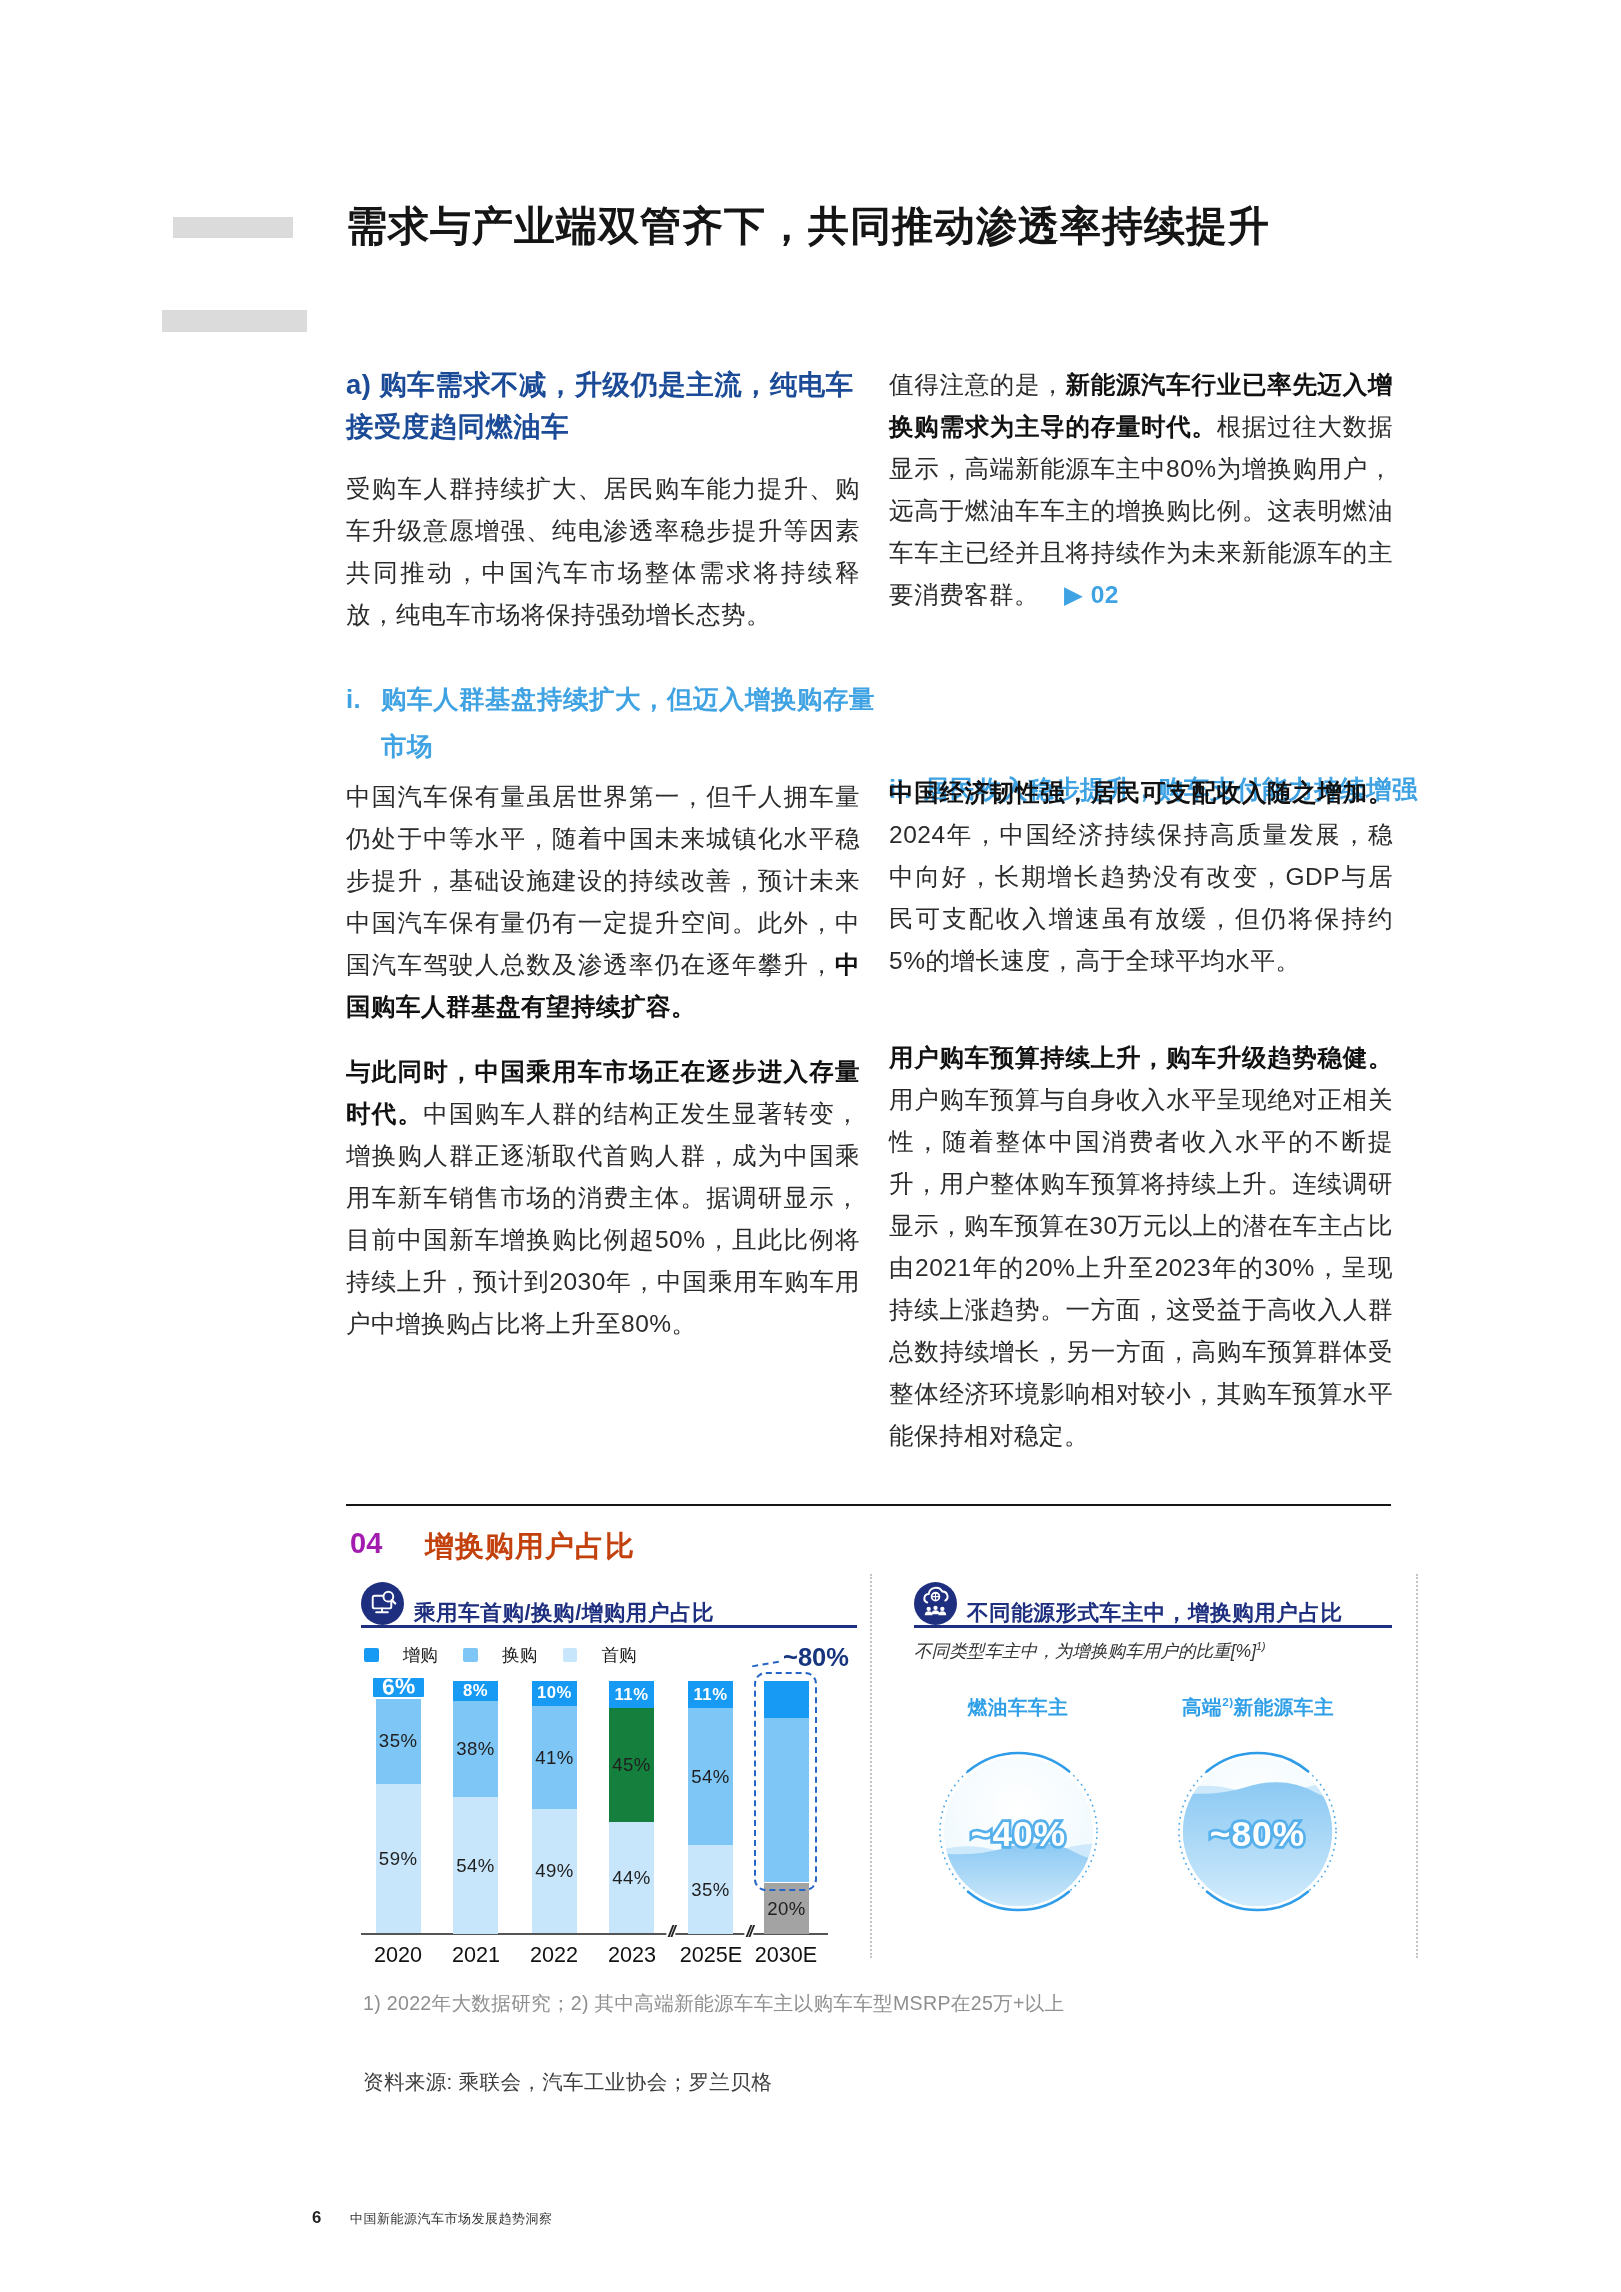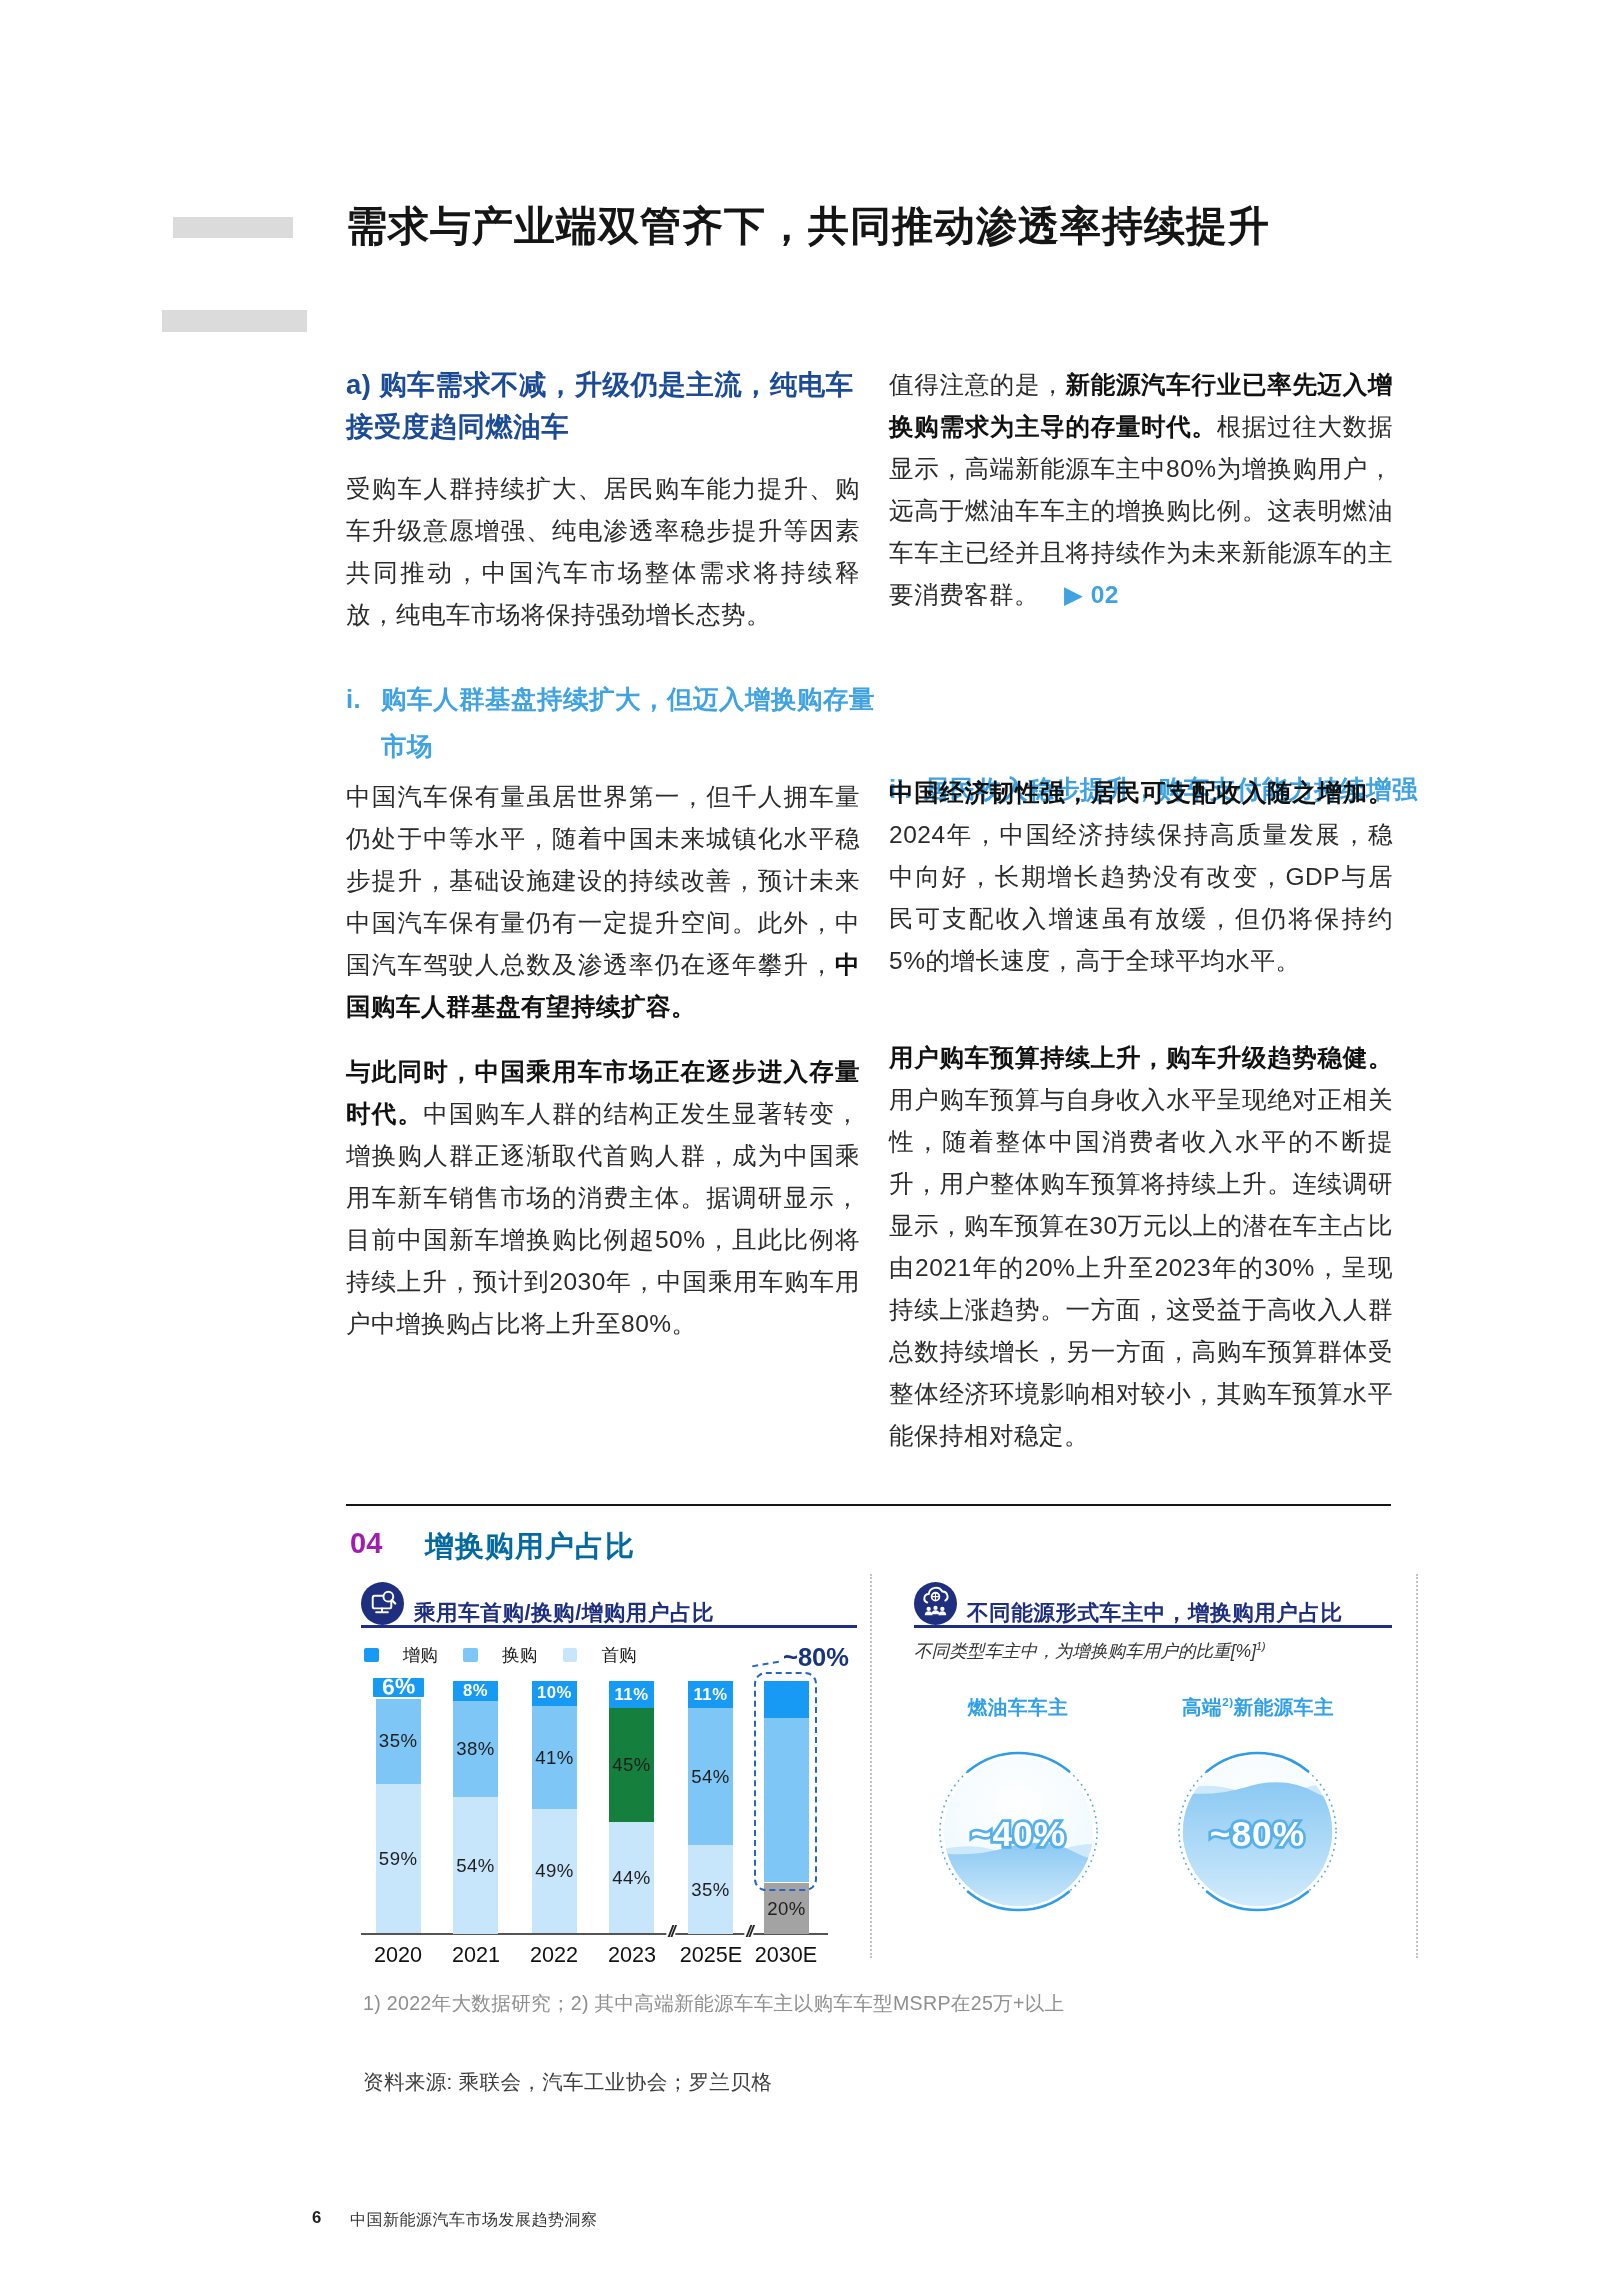--- a/index.html
+++ b/index.html
@@ -10,21 +10,21 @@
   .page-title{font-size:41px;font-weight:bold;color:#151515;letter-spacing:1px;}
   .h-a{font-size:27.4px;font-weight:bold;color:#1b4a97;line-height:42px;letter-spacing:0.5px;}
   .h-blue{font-size:25.5px;font-weight:bold;color:#3fa2e2;line-height:47px;letter-spacing:0.5px;}
   .hang{position:relative;padding-left:35px;}
   .hang .hnum{position:absolute;left:0;top:0;}
   .body-p{font-size:24.5px;line-height:42px;text-align:justify;letter-spacing:0.5px;color:#2b2b2b;}
   .seg-b{font-weight:bold;color:#111;}
   .seg-link{color:#3fa2e2;font-weight:bold;}
   .rule{background:#161616;}
   .ex-num{font-size:29px;font-weight:bold;color:#a21caf;}
-  .ex-title{font-size:29px;font-weight:bold;color:#0369a1;letter-spacing:1px;}
+  .ex-title{font-size:29px;font-weight:bold;color:#c2410c;letter-spacing:1px;}
   .panel-title{font-size:21.6px;font-weight:bold;color:#1e2f7f;letter-spacing:0.5px;}
   .panel-underline{background:#1e2f7f;height:2.9px;}
   .panel-sub{font-size:17.6px;font-style:italic;color:#333;}
   .icon-circle{width:43px;height:43px;border-radius:50%;background:#1e2f7f;display:flex;align-items:center;justify-content:center;}
   .legend{display:flex;gap:25.5px;align-items:center;}
   .legend-item{display:flex;gap:24px;align-items:center;font-size:17.6px;color:#1a1a1a;}
   .legend-swatch{width:14.7px;height:14.7px;border-radius:2px;display:inline-block;}
   .plot{position:absolute;}
   .seg{position:absolute;display:flex;align-items:center;justify-content:center;}
   .seg .seg-label{font-size:18.6px;color:#1f1f1f;letter-spacing:0.5px;}
@@ -36,21 +36,21 @@
   .axis-break{position:absolute;top:266px;background:#fff;color:#222;font-size:16.7px;letter-spacing:-2px;
               padding:0 2px;transform:translateX(-50%);font-style:italic;font-weight:bold;z-index:3;}
   .callout{position:absolute;border:2.9px dashed #2565c6;border-radius:11.8px;z-index:3;}
   .callout-label{position:absolute;font-size:25.5px;font-weight:bold;color:#17357f;z-index:4;white-space:nowrap;}
   .callout-line{position:absolute;width:27.4px;border-top:2.9px dashed #2565c6;transform:rotate(-10deg);z-index:4;}
   .vsep{position:absolute;width:0;border-left:2px dotted #c4c4c4;}
   .gauge-label{font-size:19.6px;font-weight:bold;color:#2f9fe8;text-align:center;letter-spacing:0.5px;}
   .footnote{font-size:19.6px;color:#8f8f8f;letter-spacing:0.3px;}
   .source{font-size:20.6px;color:#3d3d3d;letter-spacing:0.3px;}
   .footer-num{font-size:16.7px;color:#222;font-weight:bold;}
-  .footer-text{font-size:16px;color:#333;letter-spacing:0.5px;}
+  .footer-text{font-size:13px;color:#333;letter-spacing:0.5px;}
   sup{font-size:60%;}
 </style>
 </head>
 <body>
 
 <div class="sheet">
 
   <div class="abs grayrect" style="left:173px;top:217px;width:120px;height:20.6px;"></div>
   <div class="abs grayrect" style="left:162px;top:310px;width:145px;height:21.6px;"></div>
 

